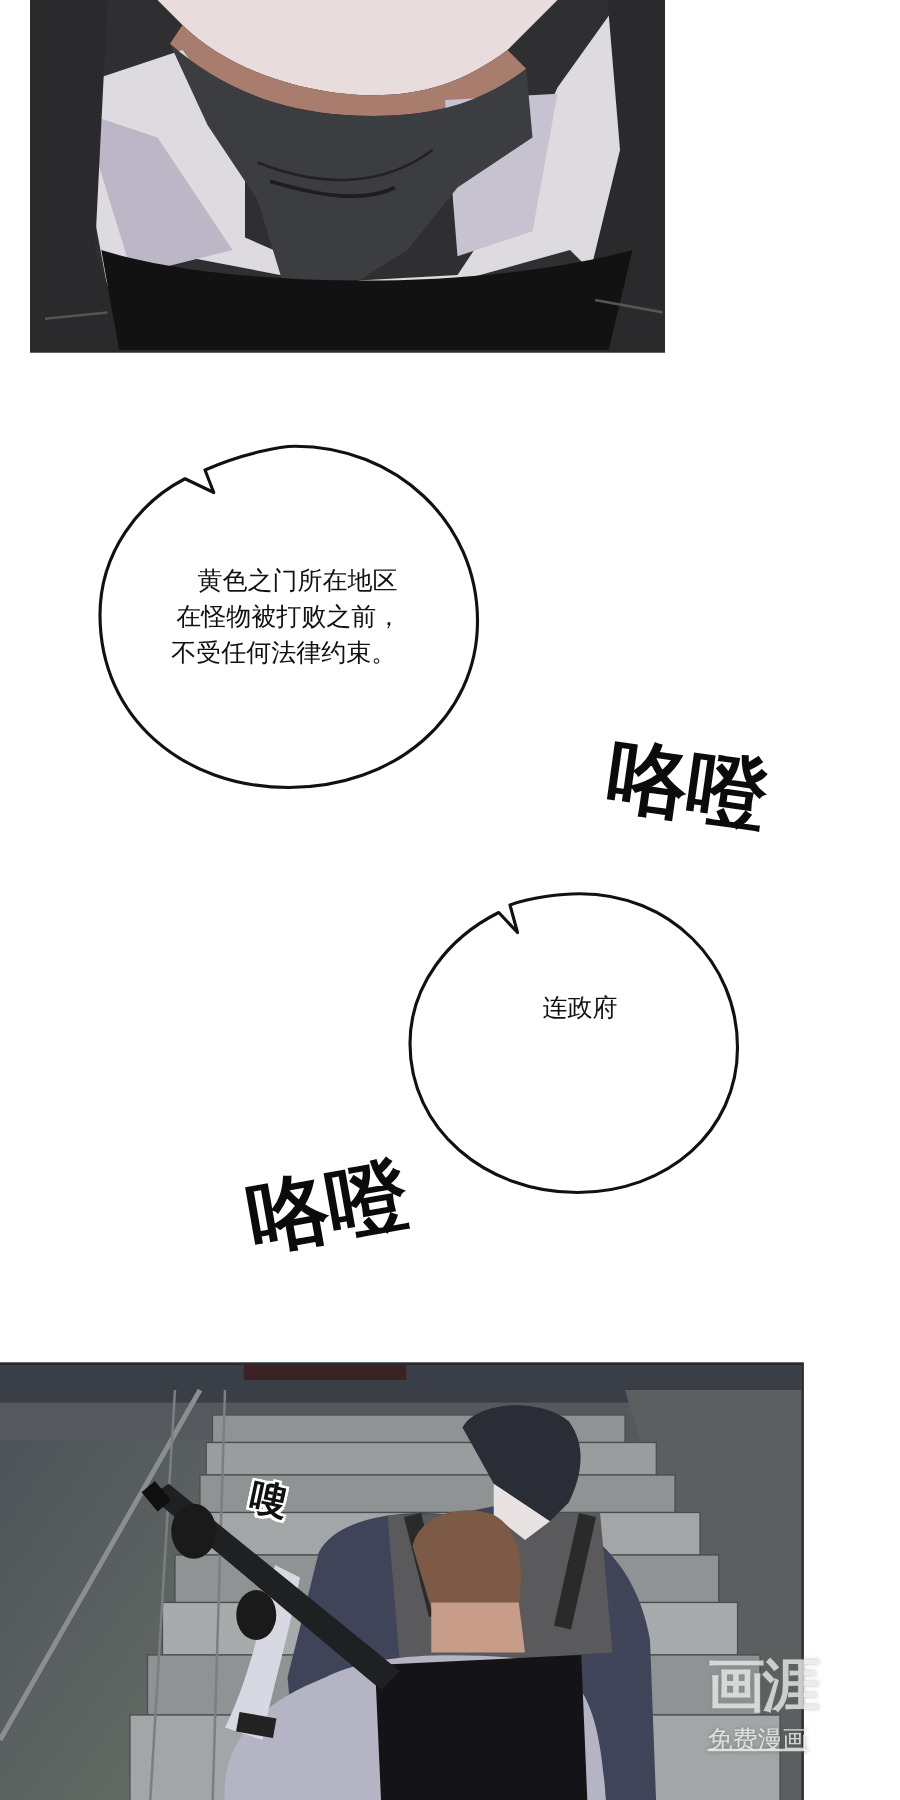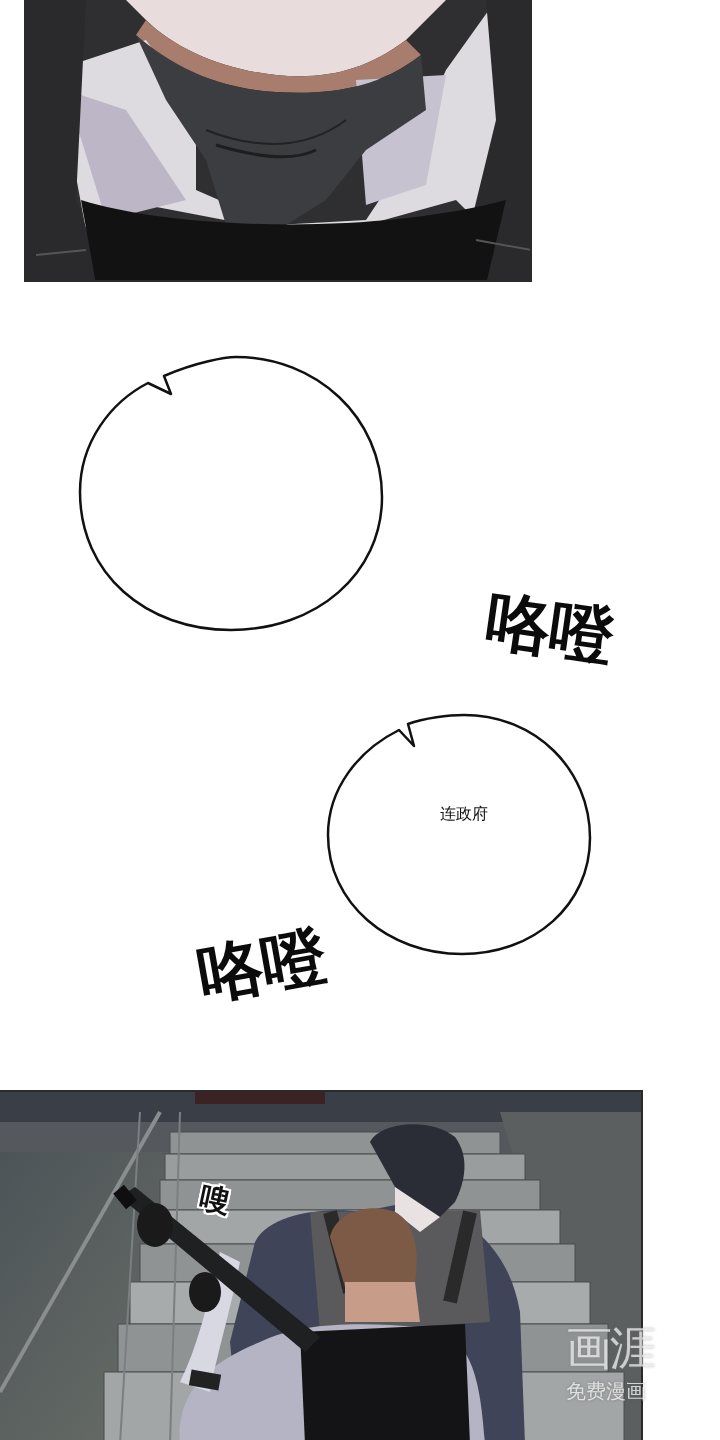--- a/index.html
+++ b/index.html
@@ -41,26 +41,27 @@
   .sfx-small {
     position:absolute; font-weight:900; color:#111; font-size:30px;
     text-shadow: 0 0 2px #fff, 2px 0 0 #fff, -2px 0 0 #fff, 0 2px 0 #fff, 0 -2px 0 #fff,
                  2px 2px 0 #fff, -2px -2px 0 #fff, 2px -2px 0 #fff, -2px 2px 0 #fff;
     font-family:"DejaVu Sans", sans-serif;
   }
 
   
   #watermark { position:absolute; left:566px; top:1318px; width:120px; height:100px; opacity:0.85; }
   #watermark .wm-logo {
-    font-size:46px; font-weight:400; color:rgba(235,235,235,0.92); letter-spacing:-2px;
+    font-size:46px; font-weight:700; color:rgba(235,235,235,0.92); letter-spacing:-2px;
     text-shadow:0 0 3px rgba(120,120,120,0.6);
   }
   #watermark .wm-sub {
     font-size:20px; color:rgba(240,240,240,0.95); margin-top:-2px;
     text-shadow:0 0 3px rgba(90,90,90,0.7);
+    text-decoration:underline;
   }
 </style>
 </head>
 <body>
 
 <div id="panel-top" class="panel">
   <svg width="508" height="284" viewBox="0 0 508 284">
     <rect x="0" y="0" width="508" height="284" fill="#2f2f31"></rect>
 
     <path d="M100,0 L420,0 L380,40 C340,70 300,80 250,75 C200,70 150,50 120,20 Z" fill="#e8dcdc"></path>
@@ -79,29 +80,34 @@
     <path d="M55,200 C150,230 350,235 480,200 L460,284 L70,284 Z" fill="#121212"></path>
     <path d="M10,255 L60,250" stroke="#555" stroke-width="2"></path>
     <path d="M450,240 L505,250" stroke="#555" stroke-width="2"></path>
   </svg>
 </div>
 
 <div class="bubble" style="left:76px; top:352px; width:310px; height:282px;">
   <svg width="310" height="282" viewBox="0 0 310 282">
     <path d="M88,24 C120,10 150,5 160,5 C240,5 306,65 306,145 C306,222 240,278 155,278 C70,278 4,222 4,140 C4,90 35,50 72,31 L95,42 Z" fill="#fff" stroke="#111" stroke-width="2.5" stroke-linejoin="round"></path>
   </svg>
+  <div class="bubble-text" style="top:98px; font-size:20px;">
+    <span class="line" style="padding-left:14px;">黄色之门所在地区</span>
+    <span class="line">在怪物被打败之前，</span>
+    <span class="line" style="padding-right:8px;">不受任何法律约束。</span>
+  </div>
 </div>
 
 <div class="sfx" style="left:486px; top:585px; font-size:64px; transform:rotate(8deg); letter-spacing:0;">咯噔</div>
 
 <div class="bubble" style="left:324px; top:710px; width:270px; height:248px;">
   <svg width="270" height="248" viewBox="0 0 270 248">
     <path d="M84,14 C100,8 125,5 140,5 C212,5 266,60 266,128 C266,195 210,244 138,244 C64,244 4,193 4,125 C4,78 35,40 75,20 L90,36 Z" fill="#fff" stroke="#111" stroke-width="2.5" stroke-linejoin="round"></path>
   </svg>
-  <div class="bubble-text" style="top:92px; font-size:16px;">
+  <div class="bubble-text" style="top:82px; font-size:20px;">
     <span class="line" style="padding-left:10px;">连政府</span>
   </div>
 </div>
 
 <div class="sfx" style="left:198px; top:922px; font-size:64px; transform:rotate(-10deg); letter-spacing:0;">咯噔</div>
 
 <div id="panel-bottom" class="panel">
   <svg width="645" height="352" viewBox="0 0 645 352">
     <defs>
       <linearGradient id="wallL" x1="0" y1="0" x2="1" y2="1">

